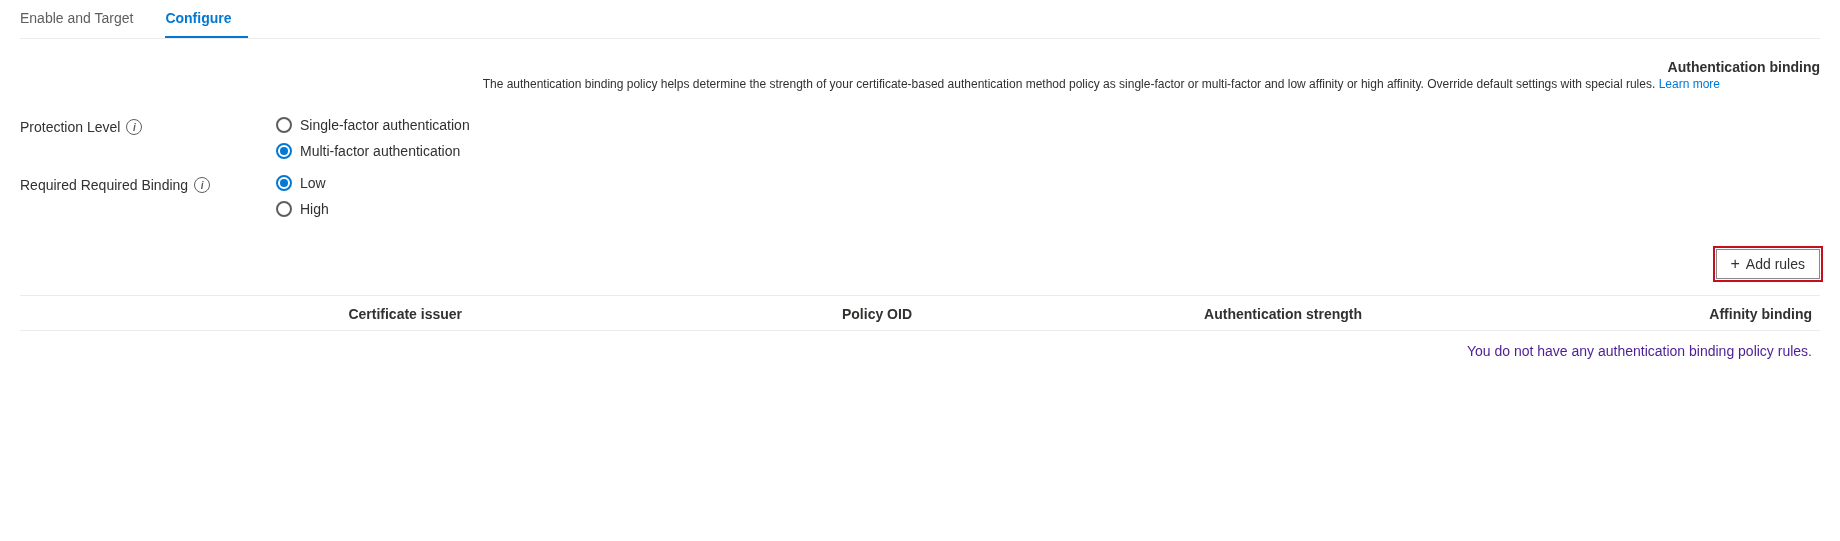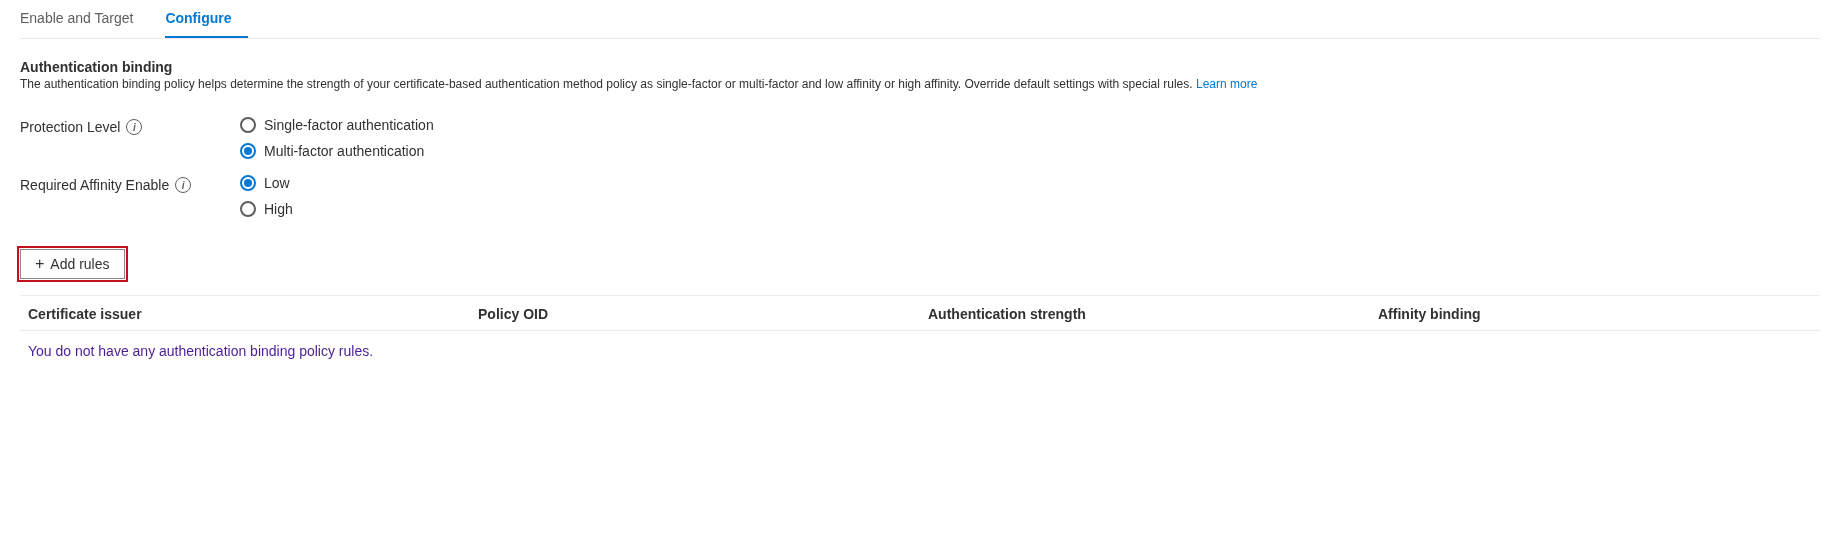--- a/index.html
+++ b/index.html
@@ -1,18 +1,19 @@
 <!DOCTYPE html>
 <html><head>
   <meta charset="utf-8">
   <style>
     * {
       box-sizing: border-box;
       margin: 0;
       padding: 0;
+      text-align: right;
     }
     body {
       font-family: 'Segoe UI', -apple-system, BlinkMacSystemFont, sans-serif;
       font-size: 14px;
       color: #323130;
       background: #ffffff;
       padding: 0;
     }
     .page-container {
       padding: 0 20px 20px 20px;
@@ -56,20 +57,21 @@
       color: #0078d4;
       text-decoration: none;
       cursor: pointer;
     }
 
     
     .form-row {
       display: flex;
       align-items: flex-start;
       margin-bottom: 16px;
+      gap: 36px;
     }
     .form-label {
       display: flex;
       align-items: center;
       min-width: 220px;
       font-size: 14px;
       color: #323130;
       padding-top: 2px;
     }
     .info-icon {
@@ -202,21 +204,21 @@
       <label class="radio-option">
         <div class="radio-input selected"></div>
         <span>Multi-factor authentication</span>
       </label>
     </div>
   </div>
 
   
   <div class="form-row">
     <div class="form-label">
-      <span>Required Affinity Enable</span>
+      <span>Required Required Binding</span>
       <span class="info-icon">i</span>
     </div>
     <div class="radio-group">
       <label class="radio-option">
         <div class="radio-input selected"></div>
         <span>Low</span>
       </label>
       <label class="radio-option">
         <div class="radio-input"></div>
         <span>High</span>

